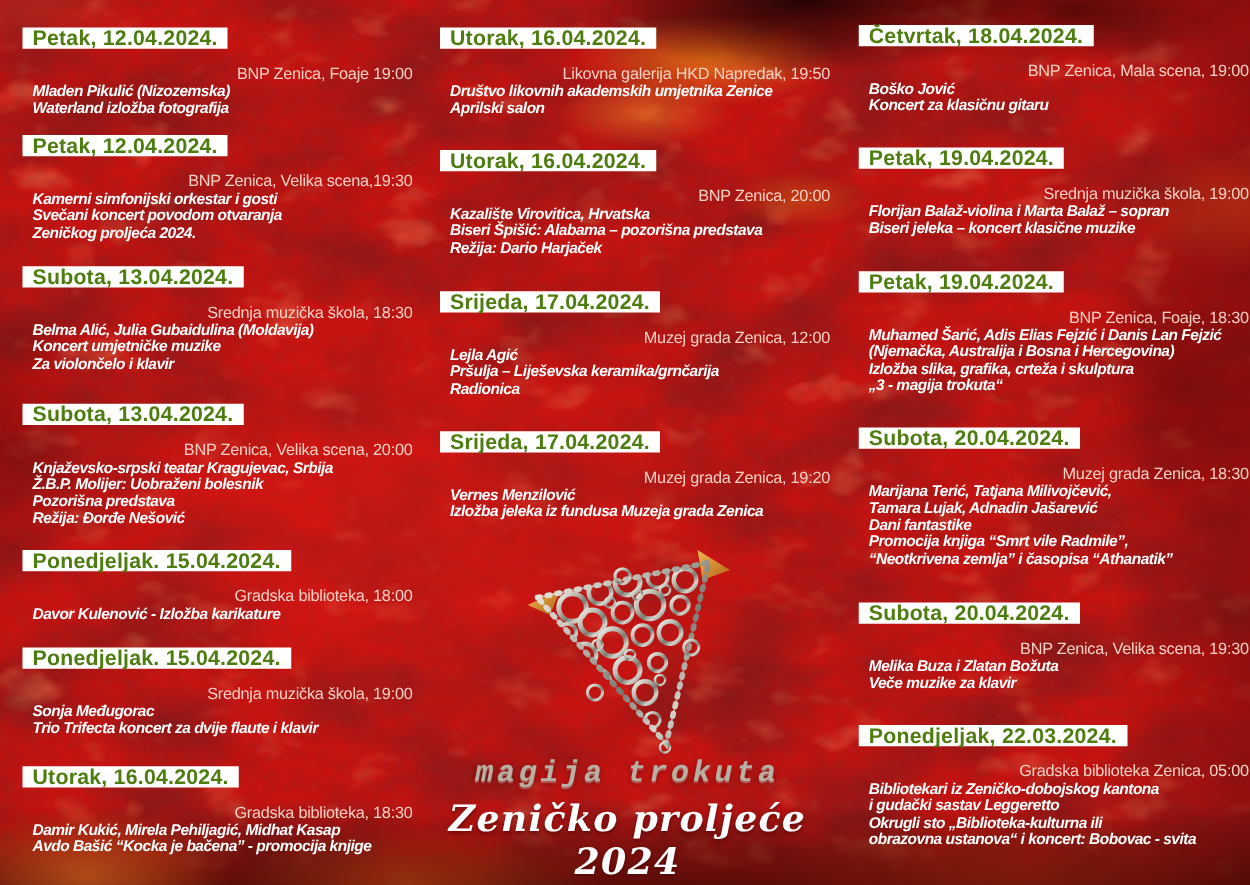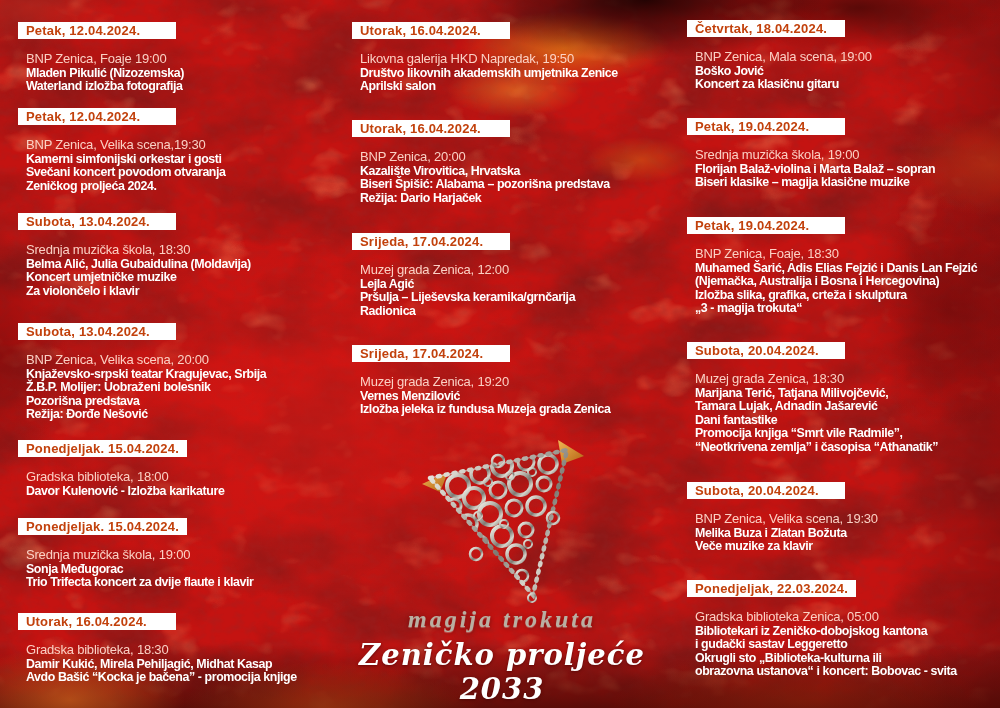--- a/index.html
+++ b/index.html
@@ -26,36 +26,36 @@
       radial-gradient(ellipse 260px 75px at 800px 702px, rgba(152,42,12,0.45), rgba(152,42,12,0) 72%),
       linear-gradient(to top,  rgba(68,10,5,0.8),  rgba(68,10,5,0) 9%),
       linear-gradient(to left, rgba(110,10,10,0.5),rgba(110,10,10,0) 11%),
       radial-gradient(ellipse 430px 270px at 320px 420px, rgba(233,26,21,0.45), rgba(233,26,21,0) 72%);
   }
   .col{position:absolute; top:0; width:312px; height:708px;}
   .col1{left:18px;} .col2{left:352px;} .col3{left:687px;}
   .evt{position:absolute; left:0; width:100%;}
   .bar{
     display:table; box-sizing:border-box; min-width:158px;
-    background:#ffffff; color:#c2410c;
-    font-size:13px; font-weight:bold; letter-spacing:.2px;
+    background:#ffffff; color:#4d7c0f;
+    font-size:17px; font-weight:bold; letter-spacing:.2px;
     line-height:13px; padding:2px 8px 2px 8px; white-space:nowrap;
   }
   .venue{
     margin:13px 0 1px 8px; font-size:13px; line-height:14px; letter-spacing:-.2px;
-    color:rgba(255,218,206,0.95); white-space:pre;
+    color:rgba(255,218,206,0.95); white-space:pre;text-align:right;
   }
   .lines{
-    margin-left:8px; color:#ffffff; font-weight:bold; 
+    margin-left:8px; color:#ffffff; font-weight:bold; font-style:italic;
     font-size:12.4px; line-height:13.4px; letter-spacing:-.4px; white-space:pre-line;
   }
   .logo{position:absolute; left:418px; top:436px; width:170px; height:170px;}
   .script-title{
     position:absolute; left:352px; top:606px; width:300px; text-align:center;
-    font-family:Liberation Serif, serif; font-style:italic; font-weight:bold;
+    font-family:Liberation Mono, monospace; font-style:italic; font-weight:bold;
     font-size:24px; letter-spacing:3px; color:#b9af a2; color:#b9afa2;
     text-shadow:0 1px 1px rgba(250,245,235,0.35), 0 1px 4px rgba(40,0,0,0.55);
   }
   .main-title{
     position:absolute; left:340px; top:638px; width:324px; text-align:center;
     font-family:"DejaVu Serif", serif; font-style:italic; font-weight:bold;
     font-size:29px; letter-spacing:1px; color:#ffffff;
     text-shadow:0 1px 3px rgba(60,0,0,0.6);
   }
 </style>
@@ -167,21 +167,21 @@
     <section class="evt" style="top:20px">
       <div class="bar">Četvrtak, 18.04.2024.</div>
       <div class="venue">BNP Zenica, Mala scena, 19:00</div>
       <div class="lines">Boško Jović
 Koncert za klasičnu gitaru</div>
     </section>
     <section class="evt" style="top:118px">
       <div class="bar">Petak, 19.04.2024.</div>
       <div class="venue">Srednja muzička škola, 19:00</div>
       <div class="lines">Florijan Balaž-violina i Marta Balaž – sopran
-Biseri klasike – magija klasične muzike</div>
+Biseri jeleka – koncert klasične muzike</div>
     </section>
     <section class="evt" style="top:217px">
       <div class="bar">Petak, 19.04.2024.</div>
       <div class="venue">BNP Zenica, Foaje, 18:30</div>
       <div class="lines">Muhamed Šarić, Adis Elias Fejzić i Danis Lan Fejzić
 (Njemačka, Australija i Bosna i Hercegovina)
 Izložba slika, grafika, crteža i skulptura
 „3 - magija trokuta“</div>
     </section>
     <section class="evt" style="top:342px">
@@ -260,15 +260,15 @@
     </g>
     <path d="M12,42 L149,14 L115,159 Z" fill="none" stroke="url(#slv)" stroke-width="4.5" stroke-dasharray="2 6" stroke-linecap="round"></path>
     <path d="M12,42 L149,14 L115,159 Z" fill="none" stroke="url(#slv)" stroke-width="1.5" opacity="0.7"></path>
     <circle cx="80" cy="25" r="6" fill="none" stroke="url(#slv)" stroke-width="2.5"></circle>
     <circle cx="135" cy="82" r="6" fill="none" stroke="url(#slv)" stroke-width="2.5"></circle>
     <circle cx="58" cy="118" r="6" fill="none" stroke="url(#slv)" stroke-width="2.5"></circle>
     <circle cx="114" cy="162" r="4" fill="none" stroke="url(#slv)" stroke-width="2"></circle>
   </svg>
 
   <div class="script-title">magija trokuta</div>
-  <div class="main-title">Zeničko proljeće 2033</div>
+  <div class="main-title">Zeničko proljeće 2024</div>
 
 </div>
 
 </body></html>

